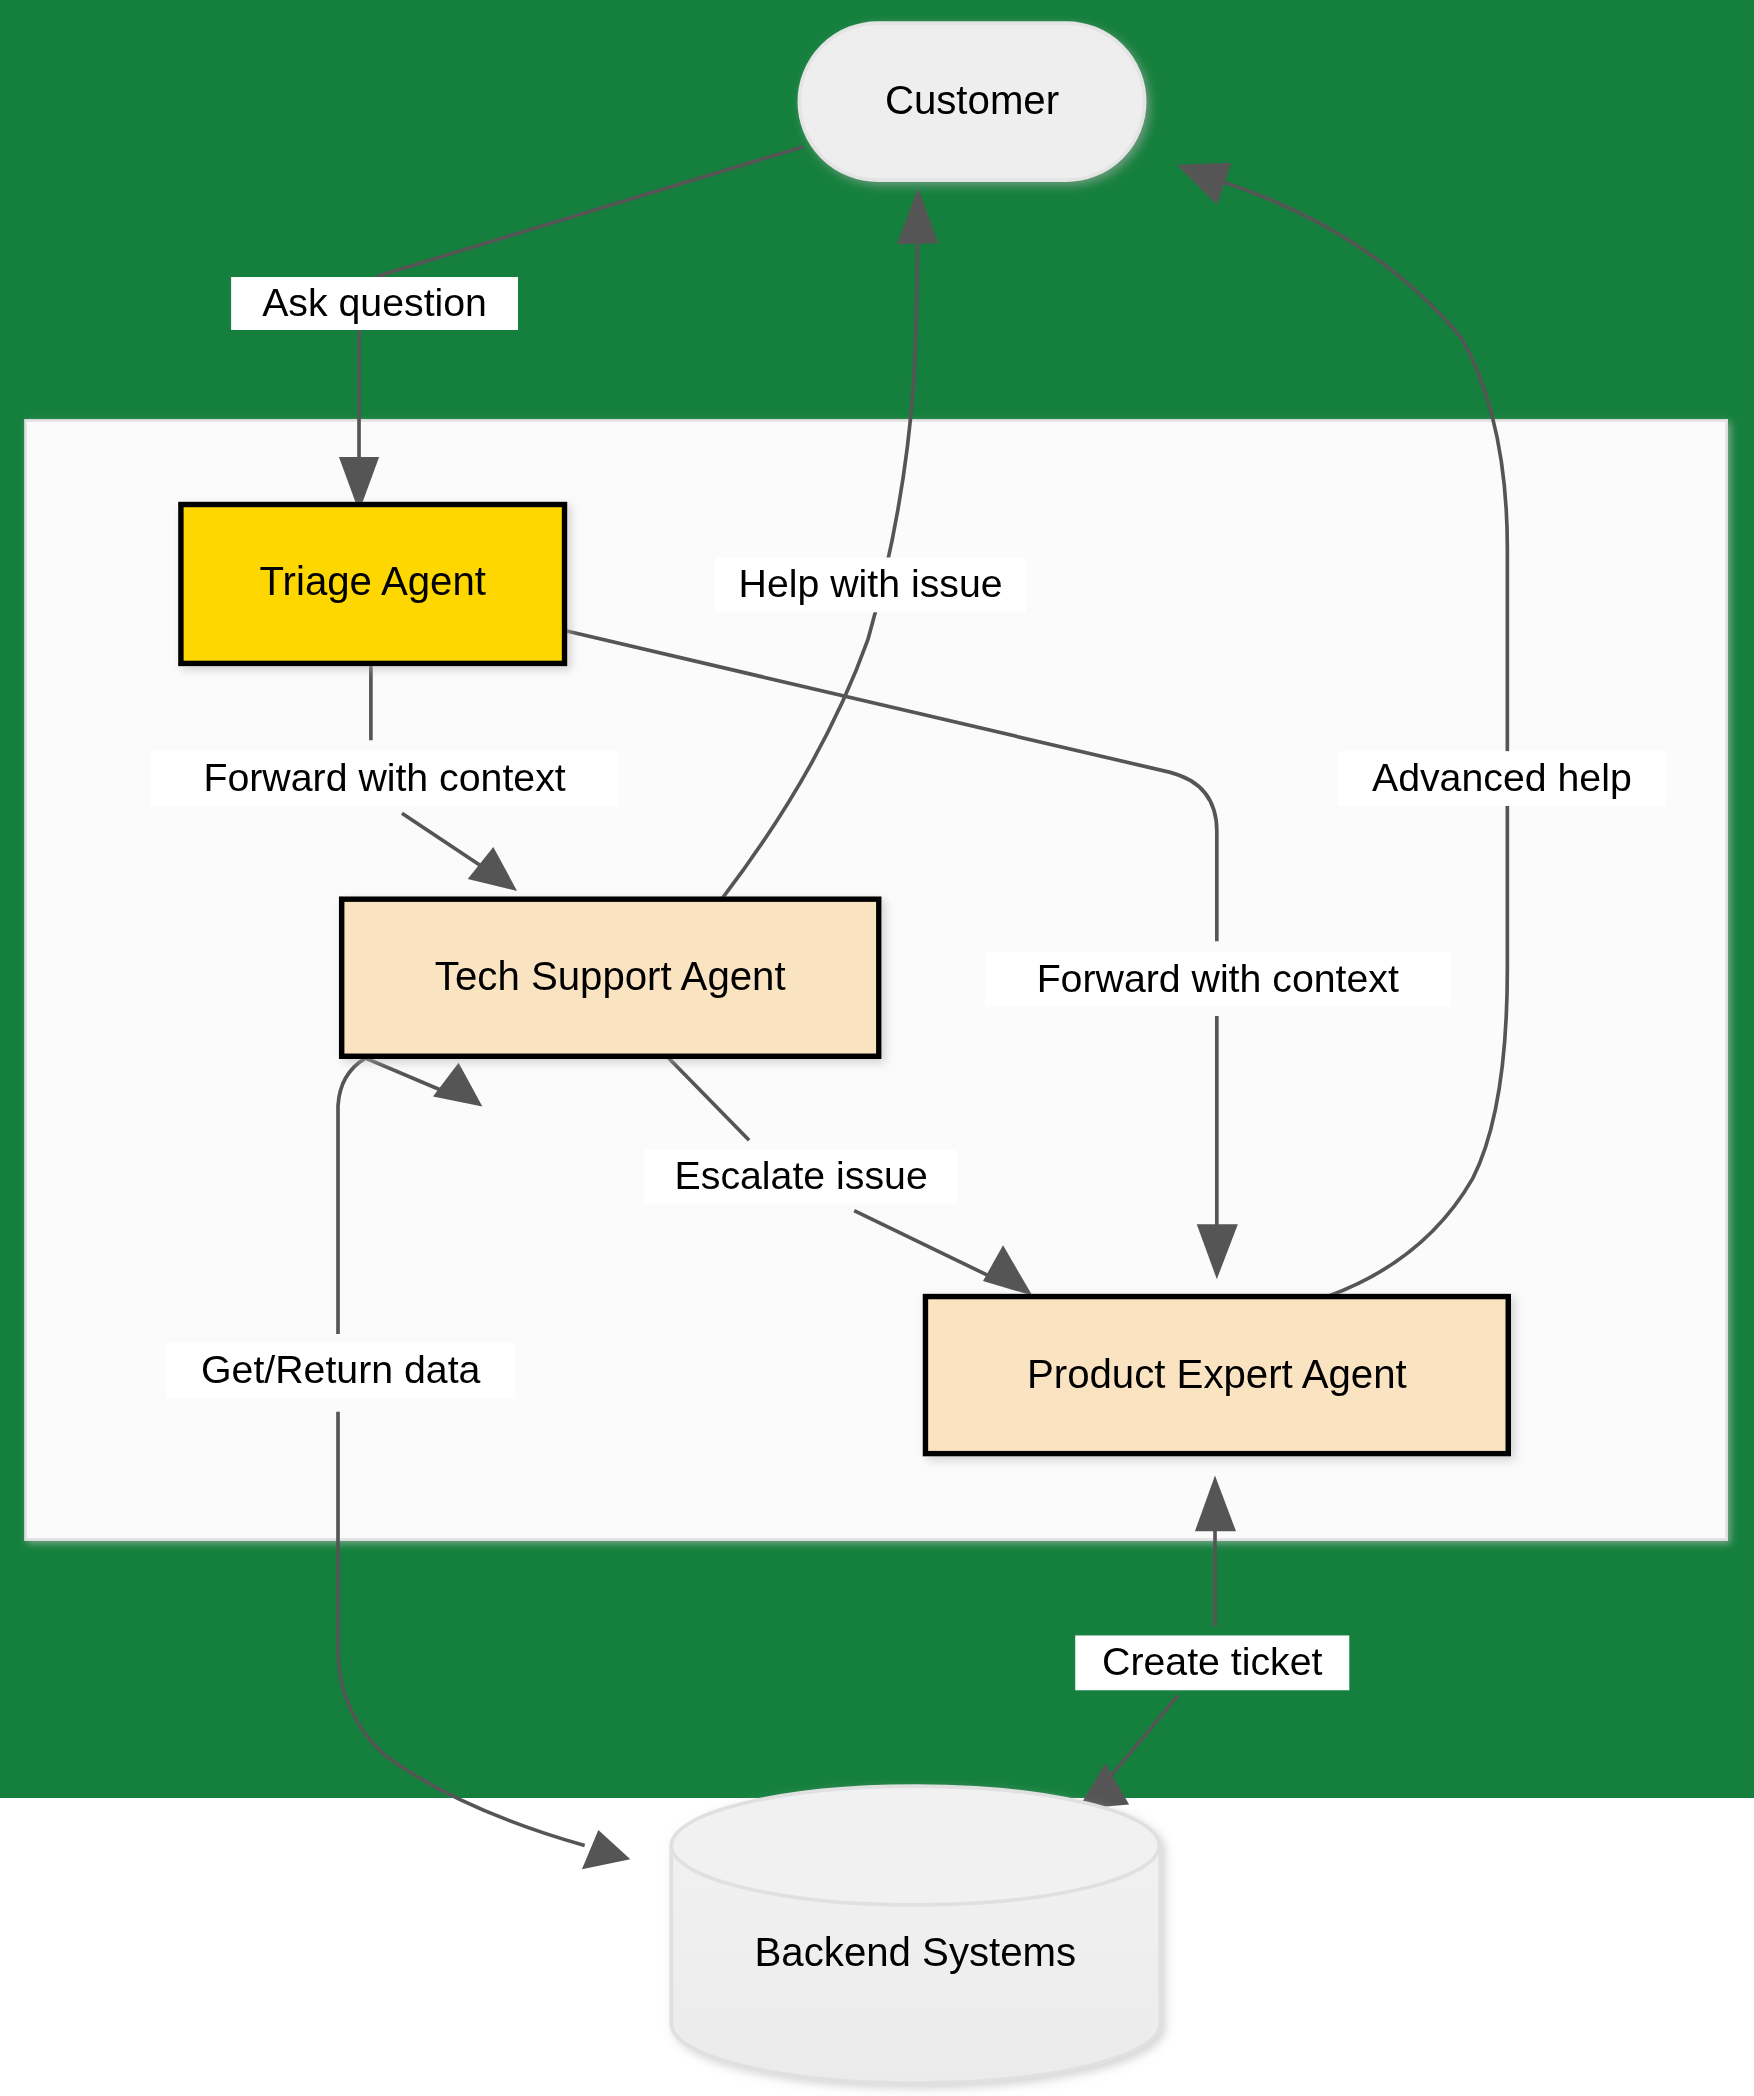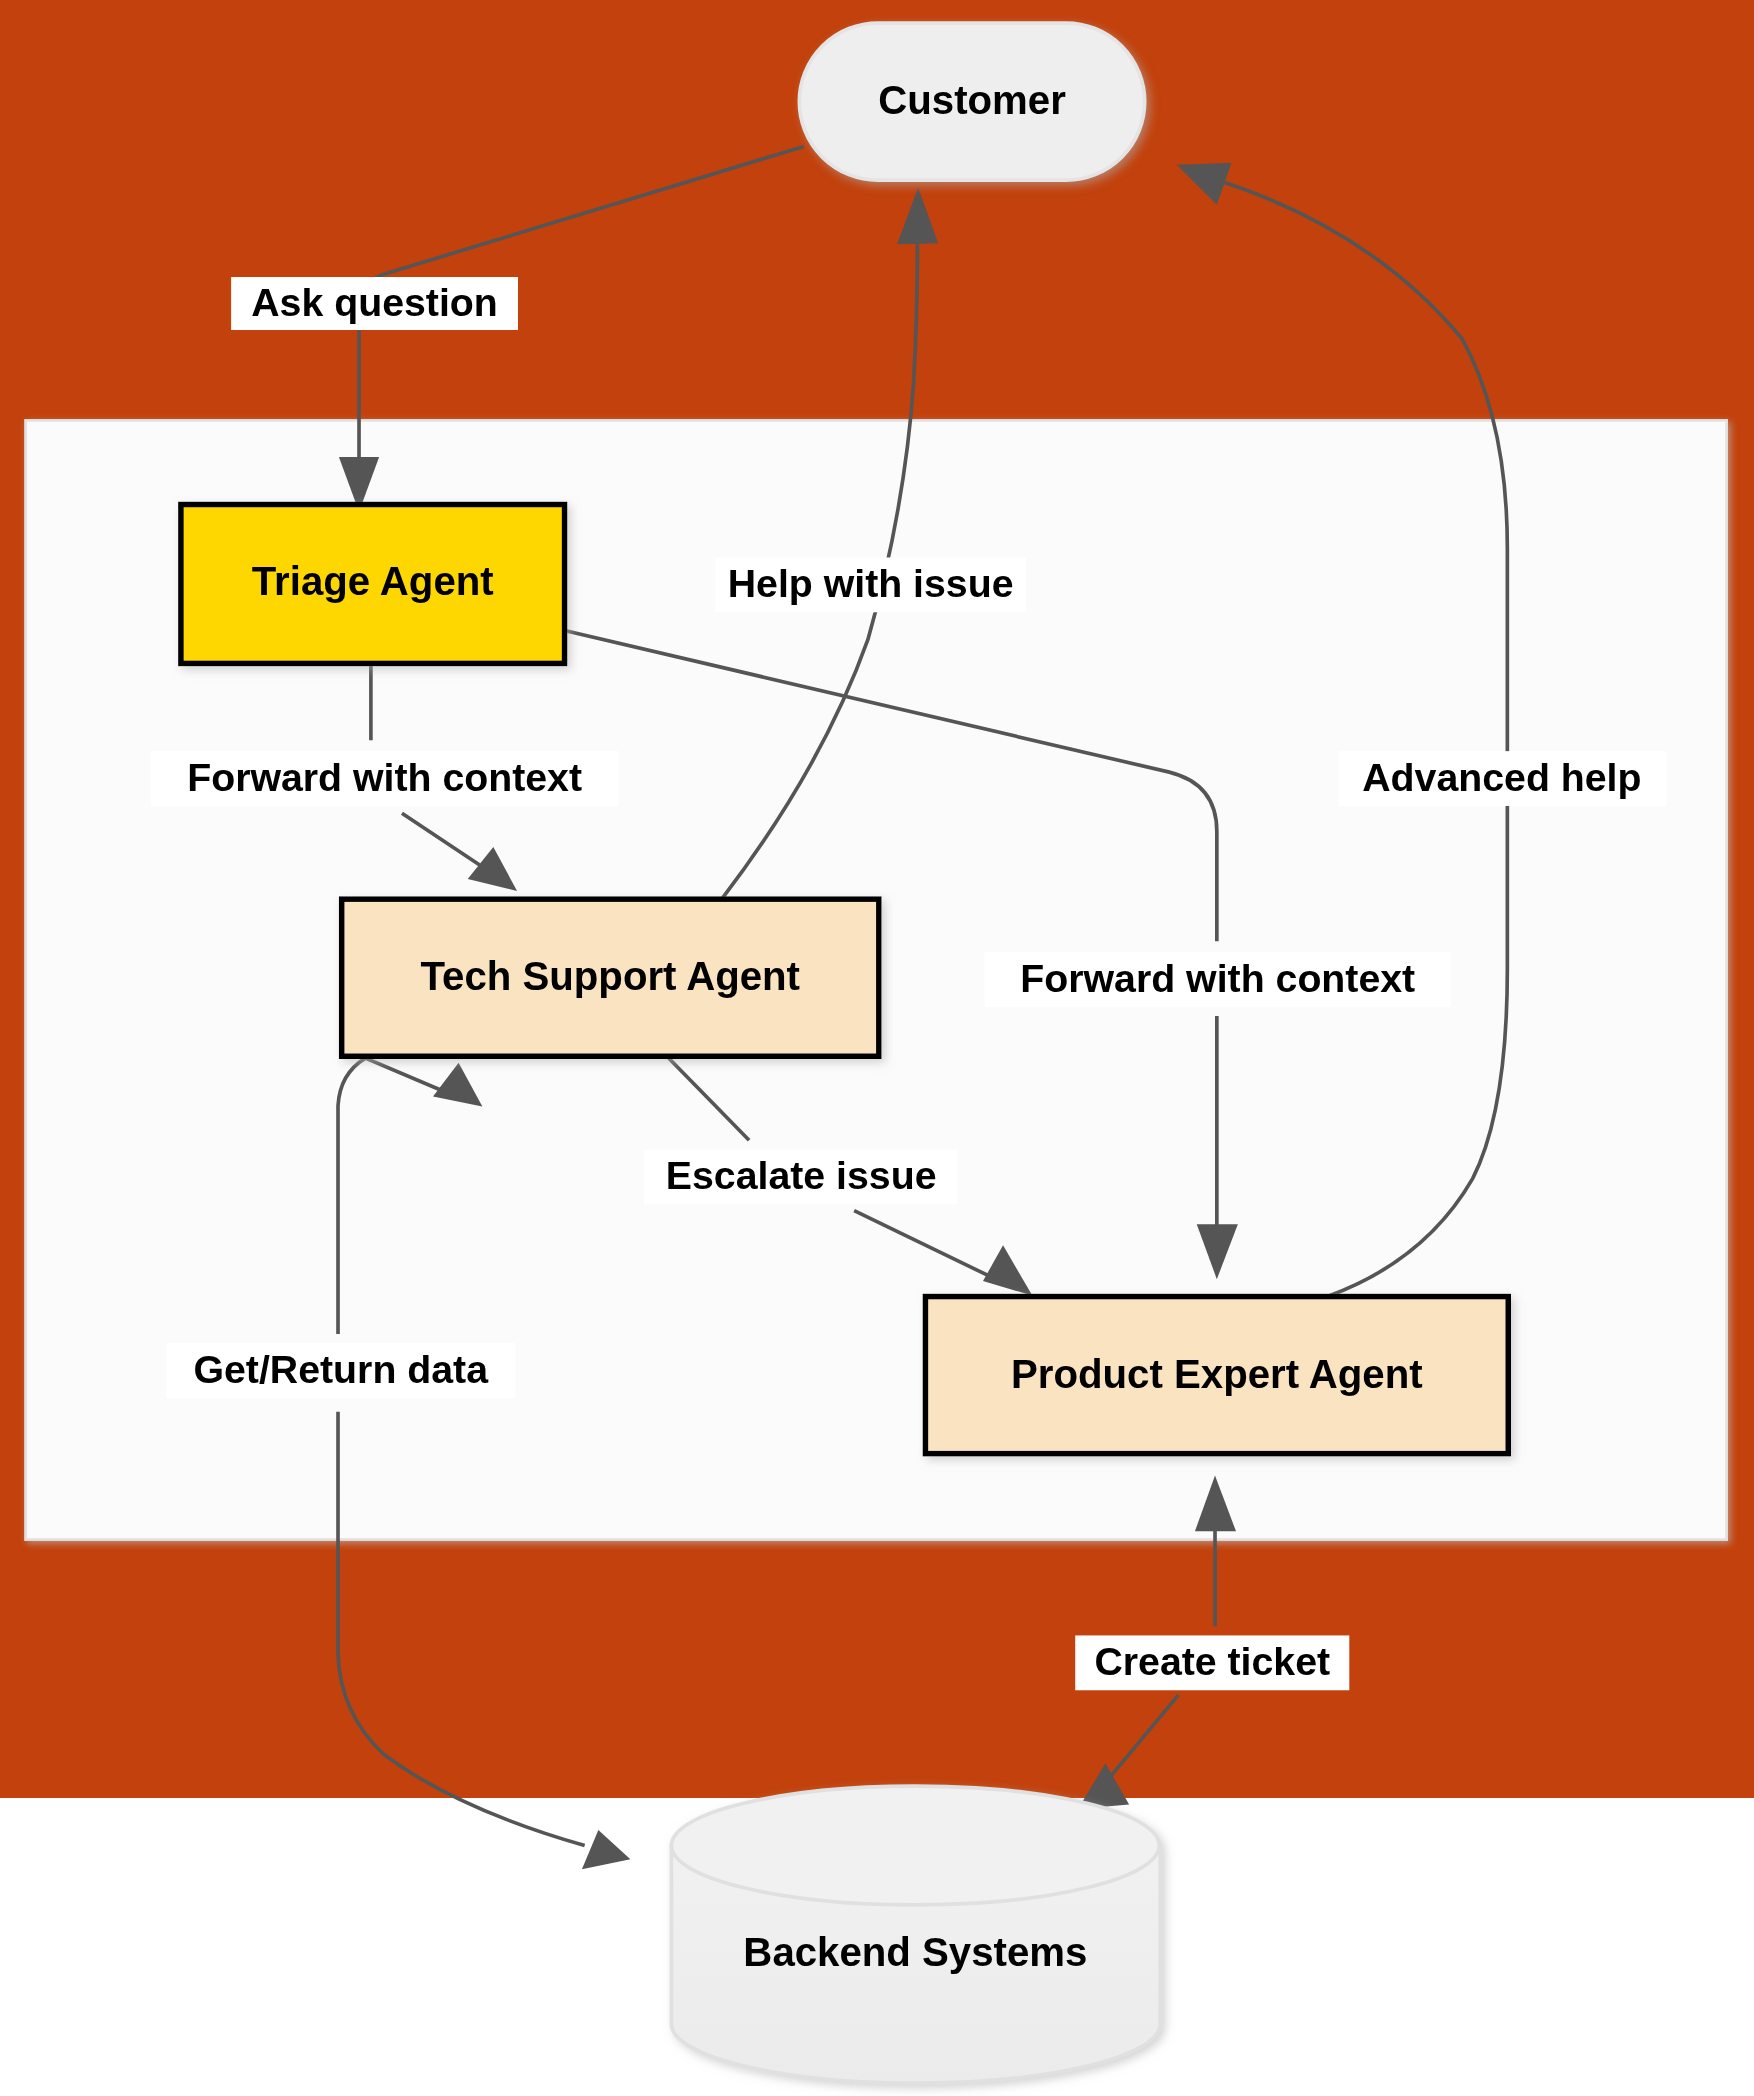--- a/index.html
+++ b/index.html
@@ -10,22 +10,21 @@
   body {
     width: 1754px;
     height: 2097px;
     font-family: "Liberation Sans", sans-serif;
     overflow: hidden;
   }
   #diagram-root {
     position: relative;
     width: 1754px;
     height: 1798px;
-    background: #c2410c;
-    font-weight: bold;
+    background: #15803d;
   }
   svg.canvas {
     position: absolute;
     top: 0;
     left: 0;
     width: 1754px;
     height: 2097px;
     display: block;
   }
   .node-label {

